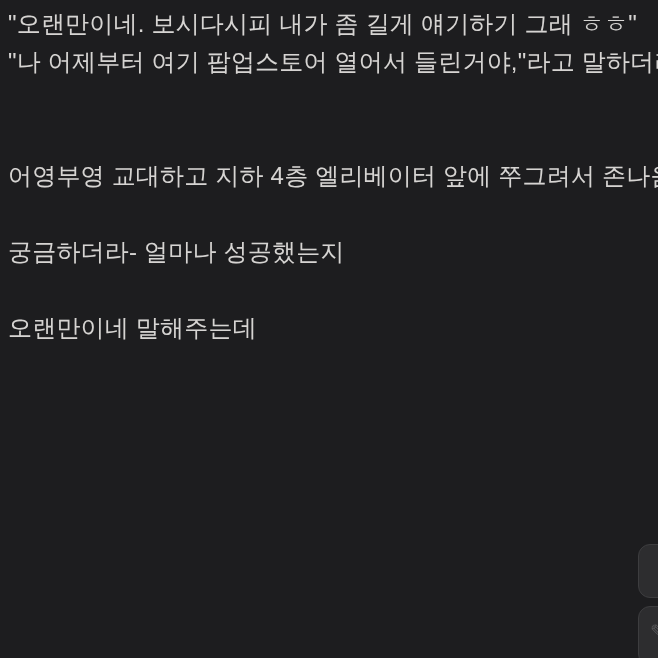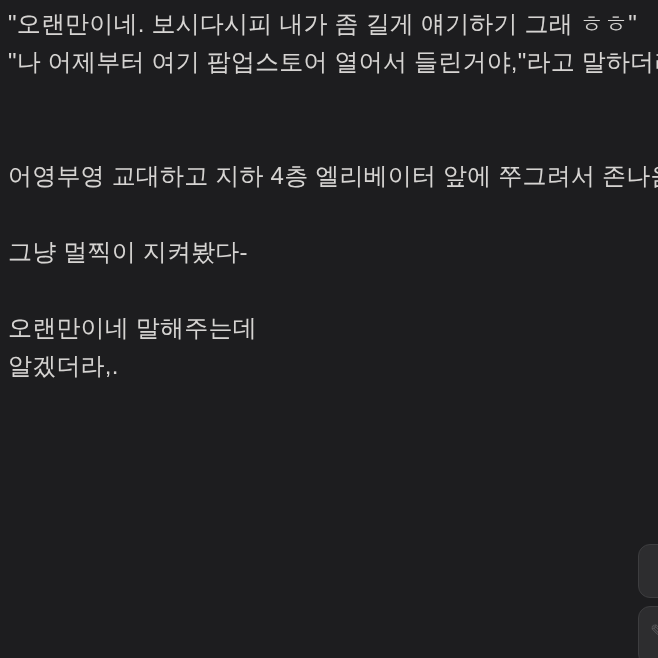--- a/index.html
+++ b/index.html
@@ -62,24 +62,23 @@
 </head>
 <body>
 
 <div class="post">
     <div class="line">"오랜만이네. 보시다시피 내가 좀 길게 얘기하기 그래 ㅎㅎ"</div>
     <div class="line">"나 어제부터 여기 팝업스토어 열어서 들린거야,"라고 말하더라고</div>
     <div class="line"></div>
     <div class="line"></div>
     <div class="line">어영부영 교대하고 지하 4층 엘리베이터 앞에 쭈그려서 존나움</div>
     <div class="line"></div>
-    <div class="line">그냥 멀찍이 지켜봤다-</div>
+    <div class="line">궁금하더라- 얼마나 성공했는지</div>
     <div class="line"></div>
     <div class="line">오랜만이네 말해주는데</div>
-    <div class="line">알겠더라,.</div>
     <div class="line"></div>
   </div>
 
 <button class="fab fab-upper">
   <span class="glyph"></span>
 </button>
 <button class="fab fab-lower">
   <span class="glyph">✎</span>
 </button>
 

